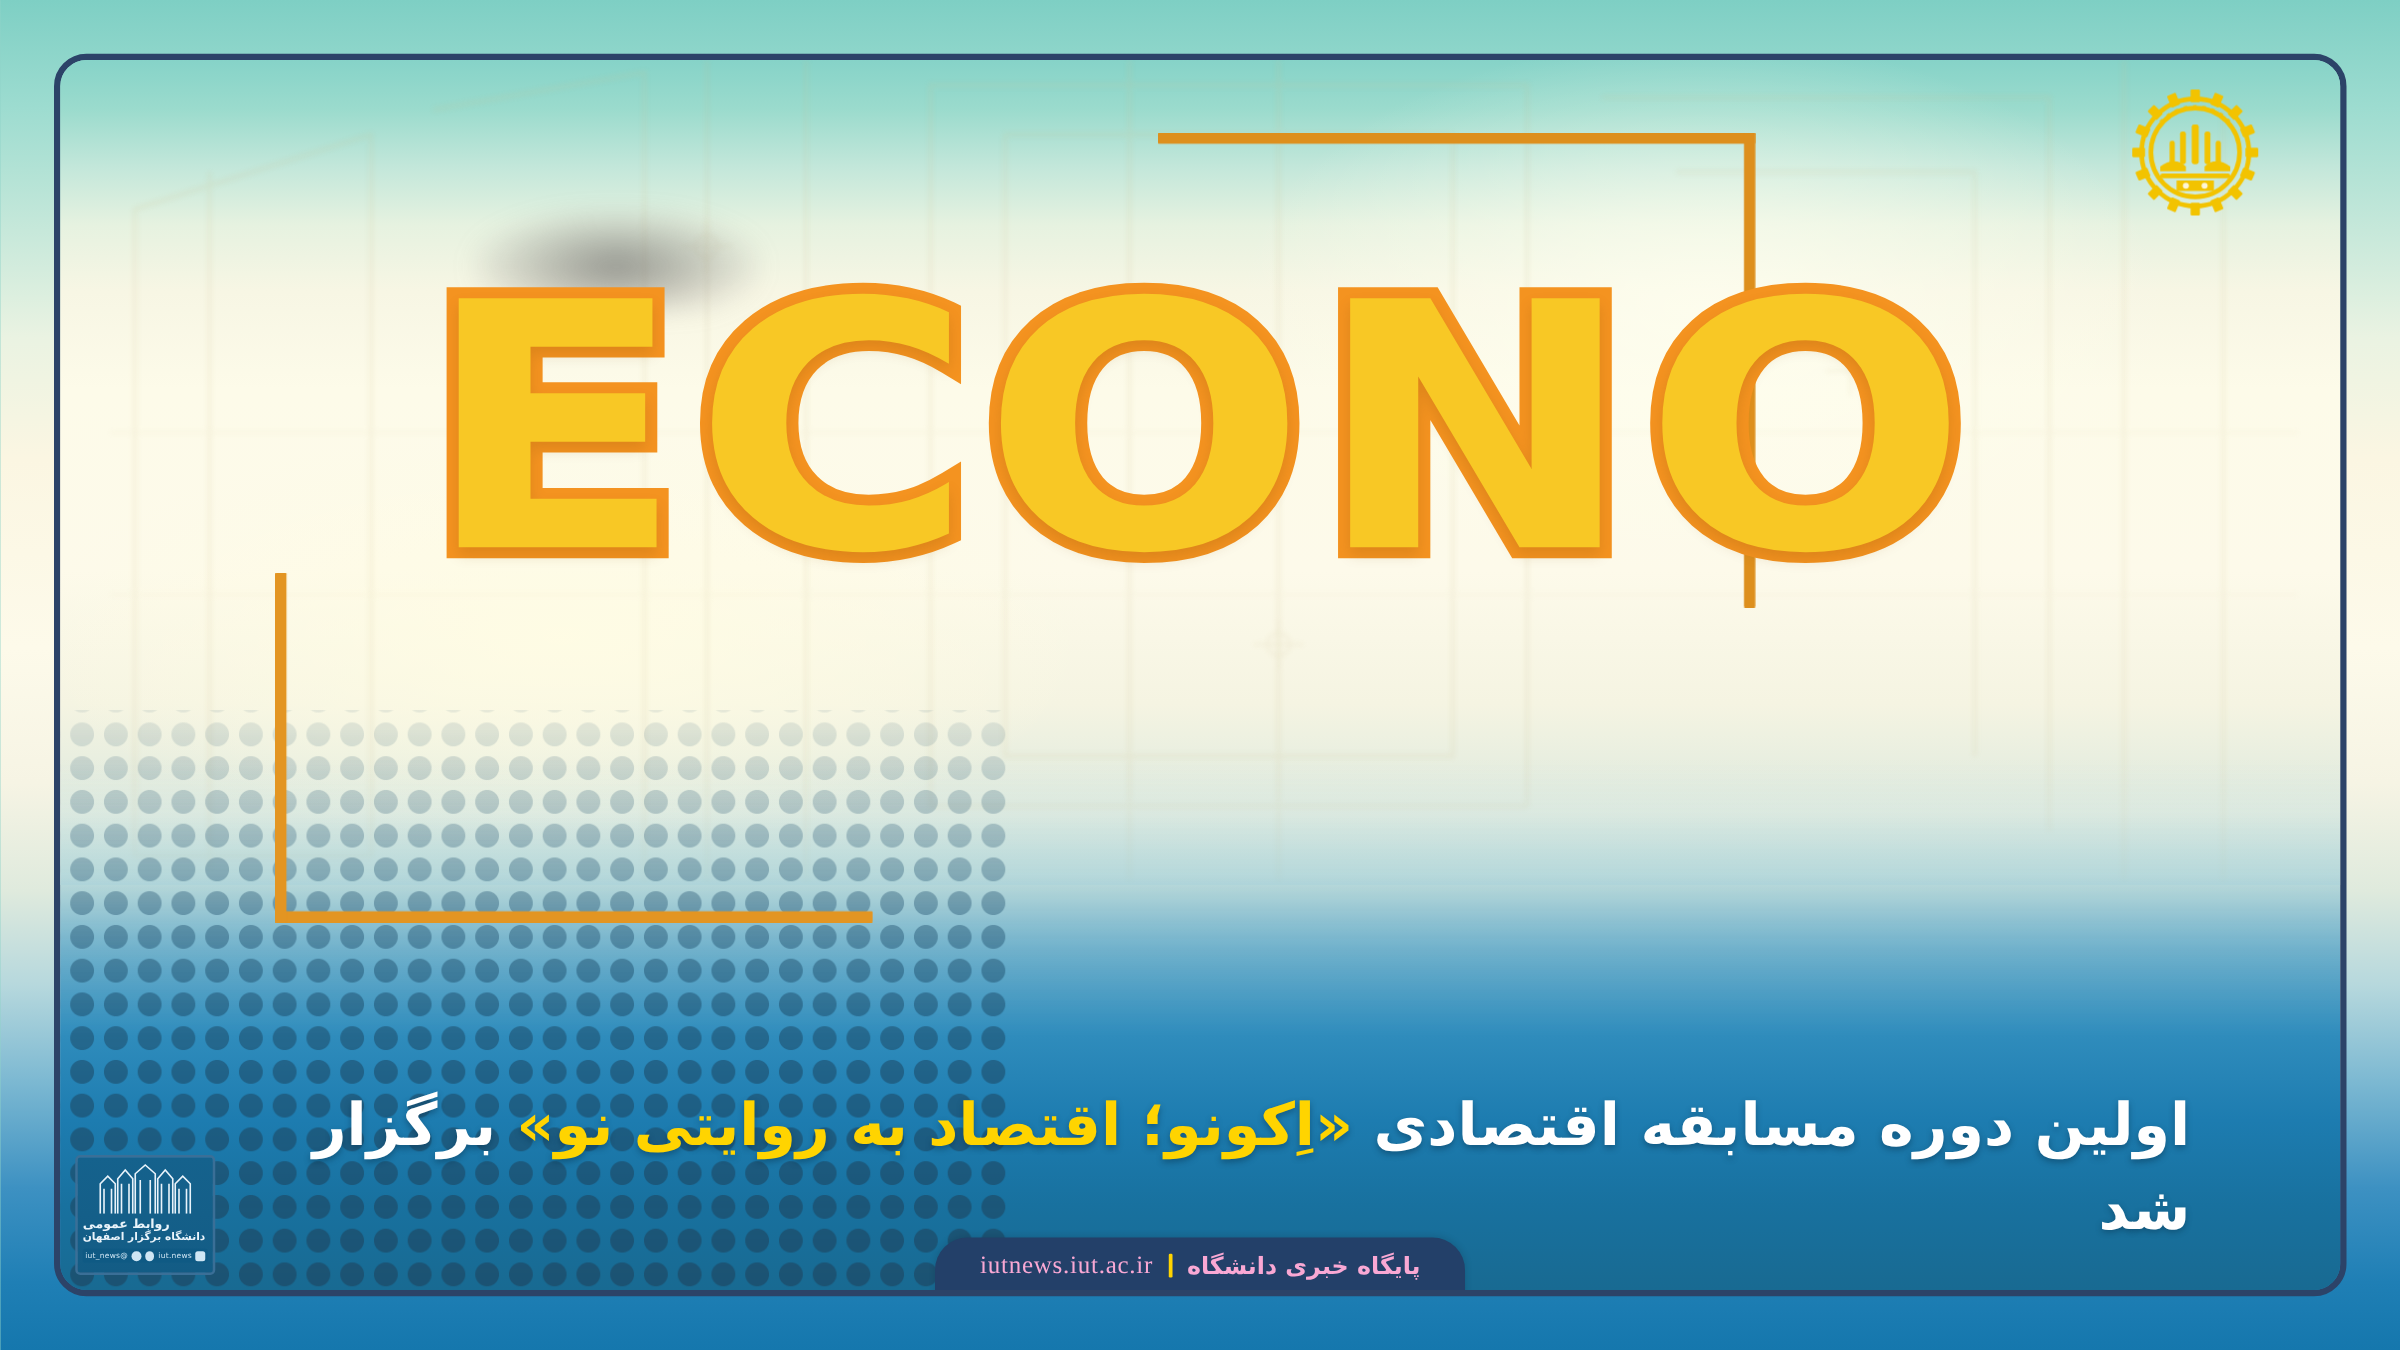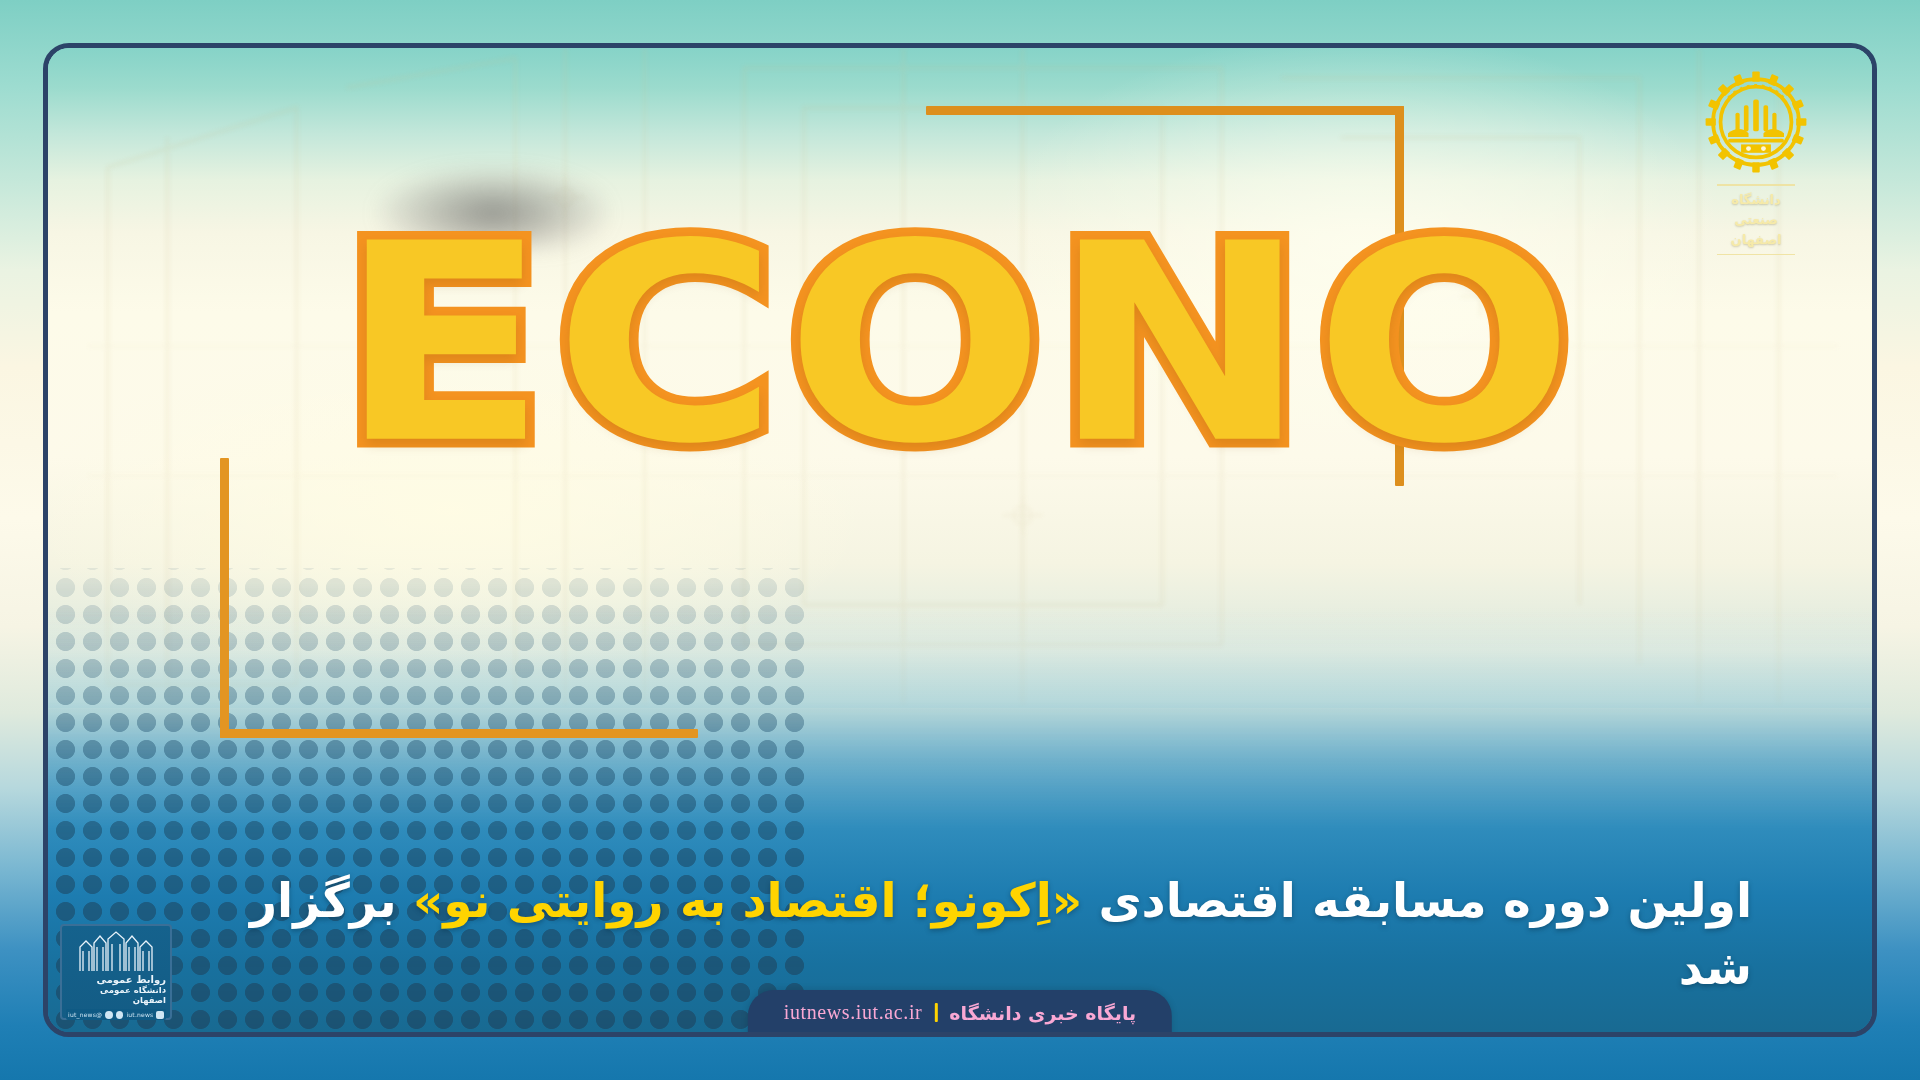--- a/index.html
+++ b/index.html
@@ -150,21 +150,21 @@
     letter-spacing:-.3px;
   }
   .headline .quote { color:#ffd400; }
 
   
   .pr-logo {
     position:absolute; left:12px; bottom:12px; width:112px; height:96px;
     border:2px solid #3a6f97; border-radius:4px;
     background:linear-gradient(180deg,#15628d,#135c85);
     padding:5px 4px 4px;
-    text-align:right;
+    text-align:left;
   }
   .pr-logo .glyph { height:40px; display:flex; align-items:flex-end; justify-content:center; }
   .pr-logo .t1 { font-size:10px; font-weight:700; color:#eaf4fb; margin-top:3px; letter-spacing:.4px; }
   .pr-logo .t2 { font-size:8.5px; font-weight:700; color:#eaf4fb; letter-spacing:.2px; }
   .pr-logo .social {
     margin-top:4px; display:flex; align-items:center; justify-content:center; gap:3px;
     background:#0f5a84; border-radius:2px; padding:1.5px 2px;
   }
   .pr-logo .social span { font-size:6px; color:#cfe6f4; letter-spacing:.2px; }
   .pr-logo .social .ic {
@@ -288,27 +288,20 @@
           <rect x="30" y="78" width="60" height="4" rx="2"></rect>
           <path d="M44,84 h32 v9 h-32 z"></path>
           <circle cx="52" cy="88.5" r="2.6" fill="#fdf6d8"></circle>
           <circle cx="68" cy="88.5" r="2.6" fill="#fdf6d8"></circle>
         </g>
 
         <g stroke="#f2c300" stroke-width="2.2" opacity=".9">
           <path d="M30,34 A40 40 0 0 1 90,34" fill="none" stroke-dasharray="3 5"></path>
         </g>
       </svg>
-      <div class="iut-name">
-        <div class="rule"></div>
-        <div>دانشگاه</div>
-        <div>صنعتی</div>
-        <div>اصفهان</div>
-        <div class="rule"></div>
-      </div>
     </div>
 
     <div class="headline"><span>اولین دوره مسابقه اقتصادی </span><span class="quote">«اِکونو؛ اقتصاد به روایتی نو»</span><span> برگزار شد</span></div>
 
     <div class="pr-logo">
       <div class="glyph">
         <svg width="80" height="40" viewBox="0 0 80 40">
           <g fill="none" stroke="#e8f3fb" stroke-width="1.3">
             <path d="M4,40 L4,16 L10,10 L16,16 L16,40"></path>
             <path d="M18,40 L18,12 L24,5 L30,12 L30,40"></path>
@@ -317,21 +310,21 @@
             <path d="M64,40 L64,16 L70,10 L76,16 L76,40"></path>
             <path d="M7,20 L7,40 M13,20 L13,40"></path>
             <path d="M21,16 L21,40 M27,16 L27,40"></path>
             <path d="M36,13 L36,40 M44,13 L44,40"></path>
             <path d="M53,16 L53,40 M59,16 L59,40"></path>
             <path d="M67,20 L67,40 M73,20 L73,40"></path>
           </g>
         </svg>
       </div>
       <div class="t1">روابط عمومی</div>
-      <div class="t2">دانشگاه عمومی اصفهان</div>
+      <div class="t2">دانشگاه برگزار اصفهان</div>
       <div class="social">
         <span class="ic"></span>
         <span>iut.news</span>
         <span class="ic round"></span>
         <span class="ic round"></span>
         <span>@iut_news</span>
       </div>
     </div>
 
     <div class="footer-pill">

